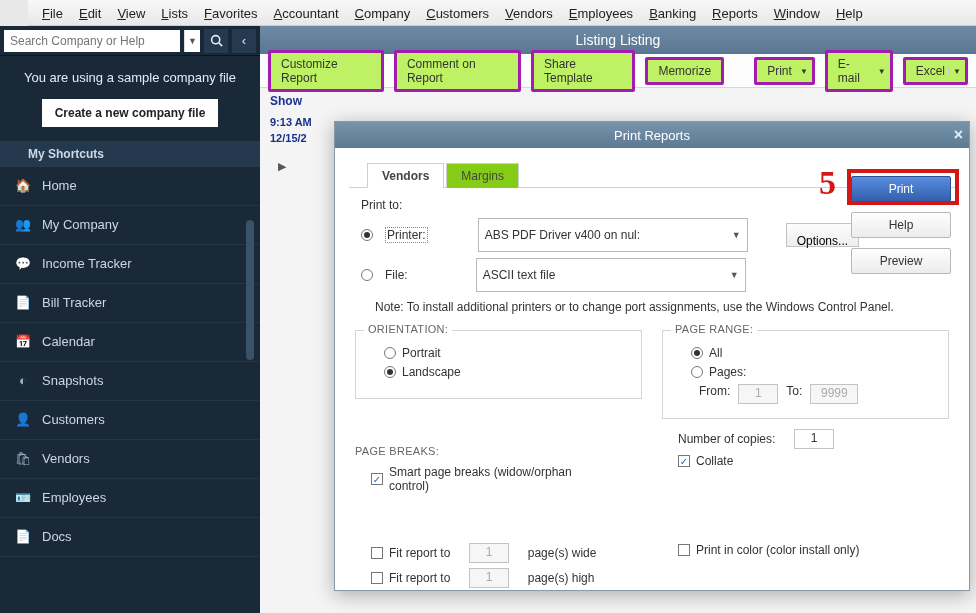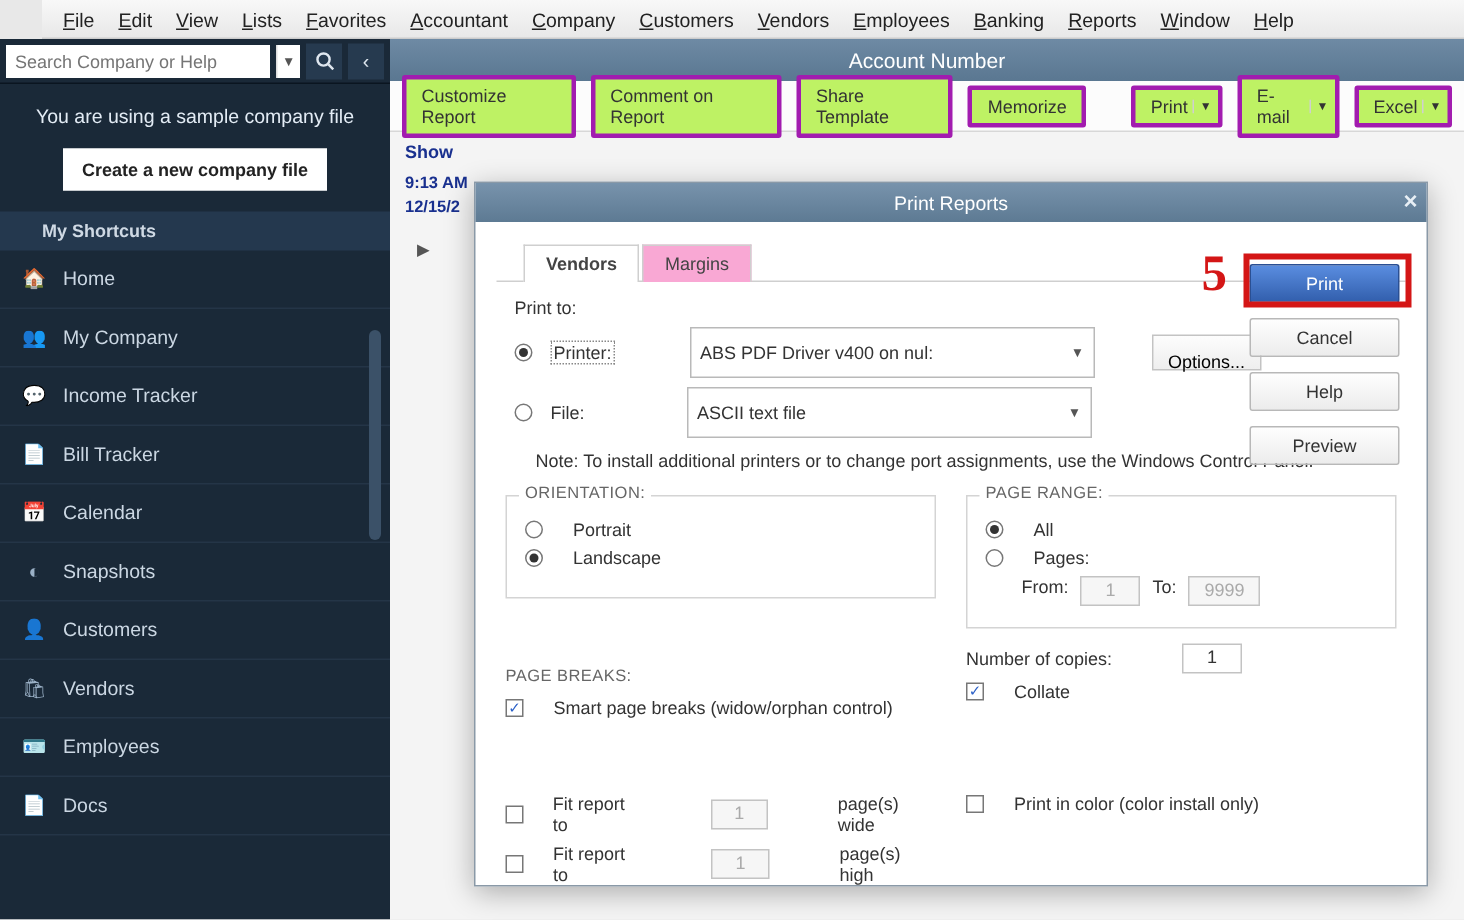--- a/index.html
+++ b/index.html
@@ -22,40 +22,40 @@
 .scrollhint { position:absolute; left:246px; top:220px; width:8px; height:140px; background: #3b5168; border-radius:4px;}
 .main { margin-left: 260px; height: 587px; position: relative; background: #f4f4f4;}
 .titlebar { background: linear-gradient(#6e8aa4,#5a7791); height: 28px; color: #fff; font-size: 14px; display:flex; align-items:center; justify-content:center; position:relative;}
 .toolbar { background: #fcfcfc; height: 34px; border-bottom: 1px solid #d7d7d7; display:flex; align-items:center; gap: 10px; padding: 0 8px;}
 .tbtn { background: #bef264; border:3px solid #a21caf; padding: 4px 10px; font-size:12px; color:#333; border-radius:2px; position:relative;}
 .tbtn .ul::first-letter { text-decoration: underline; }
 .tbtn.split { padding-right: 20px; }
 .tbtn .caret { position:absolute; right:4px; top:50%; transform:translateY(-50%); font-size:8px; border-left:1px solid #cfcfcf; padding-left:4px;}
 .showfilt { color: #19308f; font-weight:bold; font-size:12px; padding: 6px 10px; }
 .timelabel { color: #19308f; font-weight:bold; font-size:11px; padding: 2px 10px;}
-.dialog { position:absolute; left:316px; top:121px; width:636px; height:470px; background:#fff; border:1px solid #8a99a7; box-shadow: 0 4px 18px rgba(0,0,0,0.3);}
+.dialog { position:absolute; left:334px; top:121px; width:636px; height:470px; background:#fff; border:1px solid #8a99a7; box-shadow: 0 4px 18px rgba(0,0,0,0.3);}
 .dlg-title { background: linear-gradient(#7893ac,#5d7a93); color:#fff; height:26px; display:flex;align-items:center;justify-content:center; font-size:13px; position:relative;}
 .dlg-close { position:absolute; right:6px; color:#e8eff5; font-size:16px; font-weight:bold;}
 .tabs { display:flex; gap:2px; padding: 14px 0 0 18px; border-bottom:1px solid #cfcfcf; margin: 0 14px;}
-.tab { background:#f9a8d4; border:1px solid #cfcfcf; border-bottom:none; padding:5px 14px; font-size:12px; color:#444; position:relative; top:1px;}
+.tab { background:#84cc16; border:1px solid #cfcfcf; border-bottom:none; padding:5px 14px; font-size:12px; color:#444; position:relative; top:1px;}
 .tab.active { background:#fff; font-weight:bold;}
 .tab span::first-letter { text-decoration: underline; }
 .dlg-body { padding: 10px 20px; position:relative; font-size:12px; color:#333;}
 .printto-row { display:flex; align-items:center; gap:12px; margin: 6px 0;}
 .radio { width:12px;height:12px;border:1px solid #777;border-radius:50%;display:inline-flex;align-items:center;justify-content:center;}
 .radio.sel::after { content:''; width:6px;height:6px;background:#333;border-radius:50%;}
 .combo { flex:1; max-width:270px; height:22px; border:1px solid #b9b9b9; background:#fff; display:flex;align-items:center; padding:16px 6px; font-size:12px; position:relative;}
 .combo .caret2 { position:absolute; right:6px; font-size:9px; color:#555;}
 .dottedlbl { border:1px dotted #888; padding:0 1px;}
 .note { margin: 8px 0 10px 20px; color:#333;}
 .fs { border:1px solid #d4d4d4; padding: 10px 12px 14px; margin-top:6px; position:relative;}
 .fs .lg { position:absolute; top:-8px; left:8px; background:#fff; padding:0 4px; font-size:11px; color:#666; letter-spacing:0.3px;}
 .twocol { display:flex; gap:20px;}
 .col { flex:1; }
-.opt { display:flex; align-items:center; gap:20px; margin:5px 0;}
+.opt { display:flex; align-items:center; gap:6px; margin:5px 16px;}
 .chk { width:12px;height:12px;border:1px solid #777; display:inline-flex;align-items:center;justify-content:center; font-size:10px; color:#2b60c7;}
 .chk.on::after { content:'✓'; }
 .numbox { width:40px; height:20px; border:1px solid #c3c3c3; background:#fff; text-align:center; font-size:12px; padding:1px 0;}
 .numbox.dis { background:#f6f6f6; color:#aaa;}
 .sidebtns { position:absolute; right:18px; top:54px; width:100px; display:flex; flex-direction:column; gap:10px;}
 .dbtn { height:26px; border:1px solid #b8b8b8; background:linear-gradient(#fefefe,#ececec); font-size:12px; color:#333; display:flex;align-items:center;justify-content:center; border-radius:2px;}
 .dbtn.primary { background: linear-gradient(#5a8de0,#325fad); color:#fff; border:1px solid #2a4f93;}
 .redbox { position:absolute; border:4px solid #d41616; pointer-events:none;}
 .annot5 { position:absolute; color:#d41616; font-size:34px; font-weight:bold; font-family: Georgia, serif;}
 .optionsbtn { height:24px; padding:10px 10px; border:1px solid #c3c3c3; background:linear-gradient(#fdfdfd,#eee); font-size:12px;}
@@ -139,21 +139,21 @@
     <div class="navitem">
         <span class="ico">📄</span>
         <span>Docs</span>
       </div>
   </div>
   <div class="scrollhint"></div>
 </div>
 
 <div class="main">
   <div class="titlebar">
-    <span>Account Number</span>
+    <span>Listing Listing</span>
   </div>
   <div class="toolbar">
     <div class="tbtn"><span class="ul">Customize Report</span></div>
     <div class="tbtn"><span class="ul">Comment on Report</span></div>
     <div class="tbtn"><span>Share Template</span></div>
     <div class="tbtn"><span class="ul">Memorize</span></div>
     <div style="flex:0 0 10px"></div>
     <div class="tbtn split"><span class="ul">Print</span><span class="caret">▼</span></div>
     <div class="tbtn split"><span class="ul">E-mail</span><span class="caret">▼</span></div>
     <div class="tbtn split"><span class="ul">Excel</span><span class="caret">▼</span></div>
@@ -261,20 +261,19 @@
         <div class="opt">
             <span class="chk"></span>
             <span>Print in color (color install only)</span>
           </div>
       </div>
     </div>
   </div>
 
   <div class="sidebtns">
     <div class="dbtn primary">Print</div>
-    <div class="dbtn">Cancel</div>
     <div class="dbtn">Help</div>
     <div class="dbtn">Preview</div>
   </div>
 
   <div class="redbox" style="left:512px; top:47px; width:112px; height:36px;"></div>
   <div class="annot5" style="left:484px; top:42px;">5</div>
 </div>
 
 </body></html>

